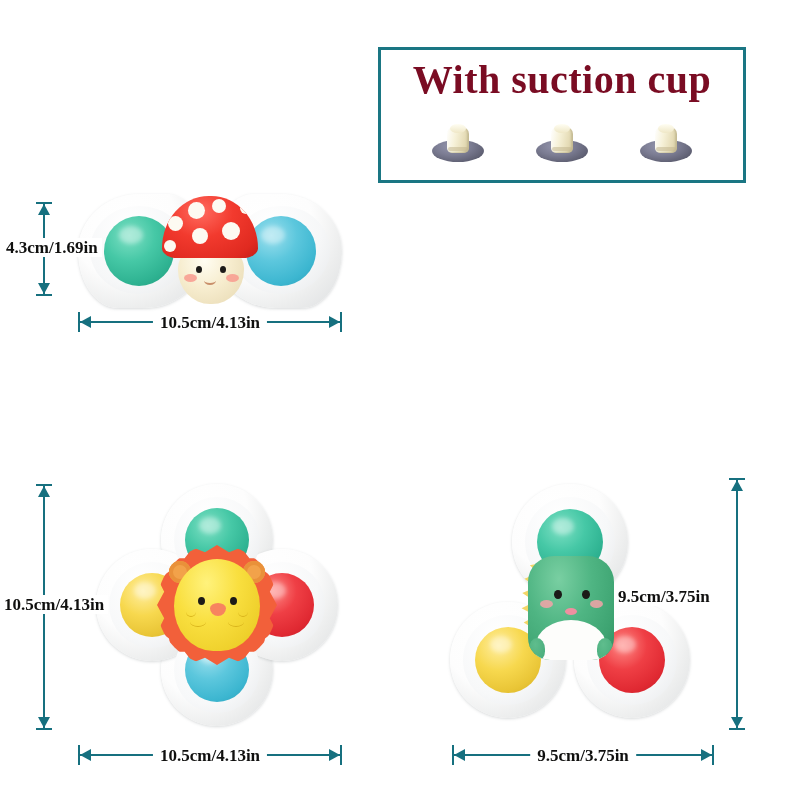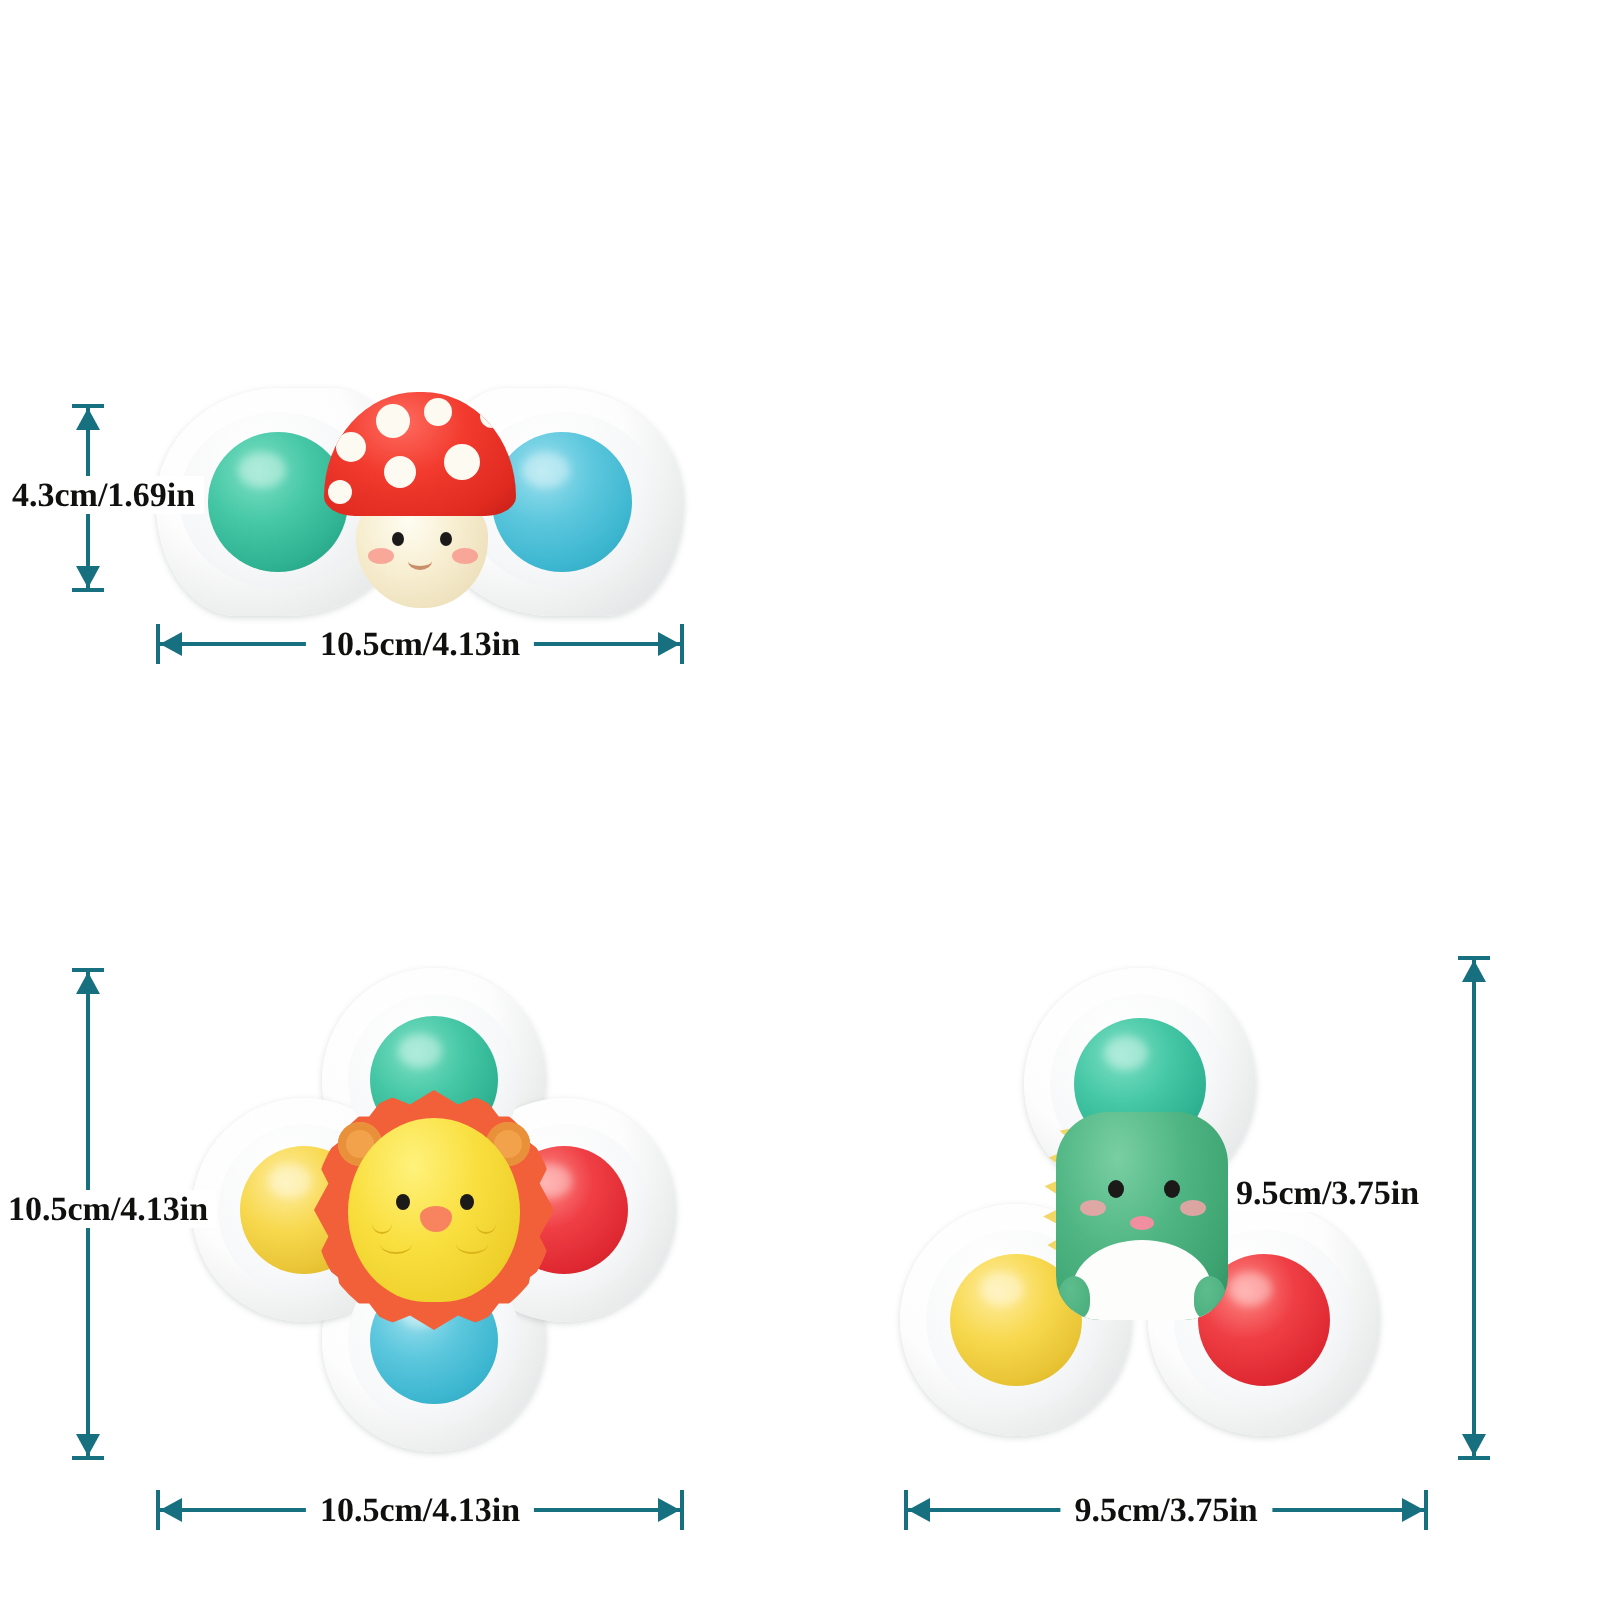--- a/index.html
+++ b/index.html
@@ -460,20 +460,37 @@
     border-radius: 50% 50% 40% 40%;
   }
   .dino-belly::before { left: -7px; }
   .dino-belly::after  { right: -7px; }
 </style>
 </head>
 <body>
 
 <div class="stage">
 
+  <div class="suction-banner">
+    <div class="suction-title">With suction cup</div>
+    <div class="cup-row">
+      <div class="suction-cup">
+        <div class="cup-disc"></div>
+        <div class="cup-knob"></div>
+      </div>
+      <div class="suction-cup">
+        <div class="cup-disc"></div>
+        <div class="cup-knob"></div>
+      </div>
+      <div class="suction-cup">
+        <div class="cup-disc"></div>
+        <div class="cup-knob"></div>
+      </div>
+    </div>
+  </div>
 
   <div class="toy mushroom-toy">
     <div class="petal mush-lobe l"></div>
     <div class="petal mush-lobe r"></div>
     <div class="mush-inner l"></div>
     <div class="mush-inner r"></div>
     <div class="ball ball-green mush-ball l"></div>
     <div class="ball ball-blue mush-ball r"></div>
 
     <div class="mushroom-face">

